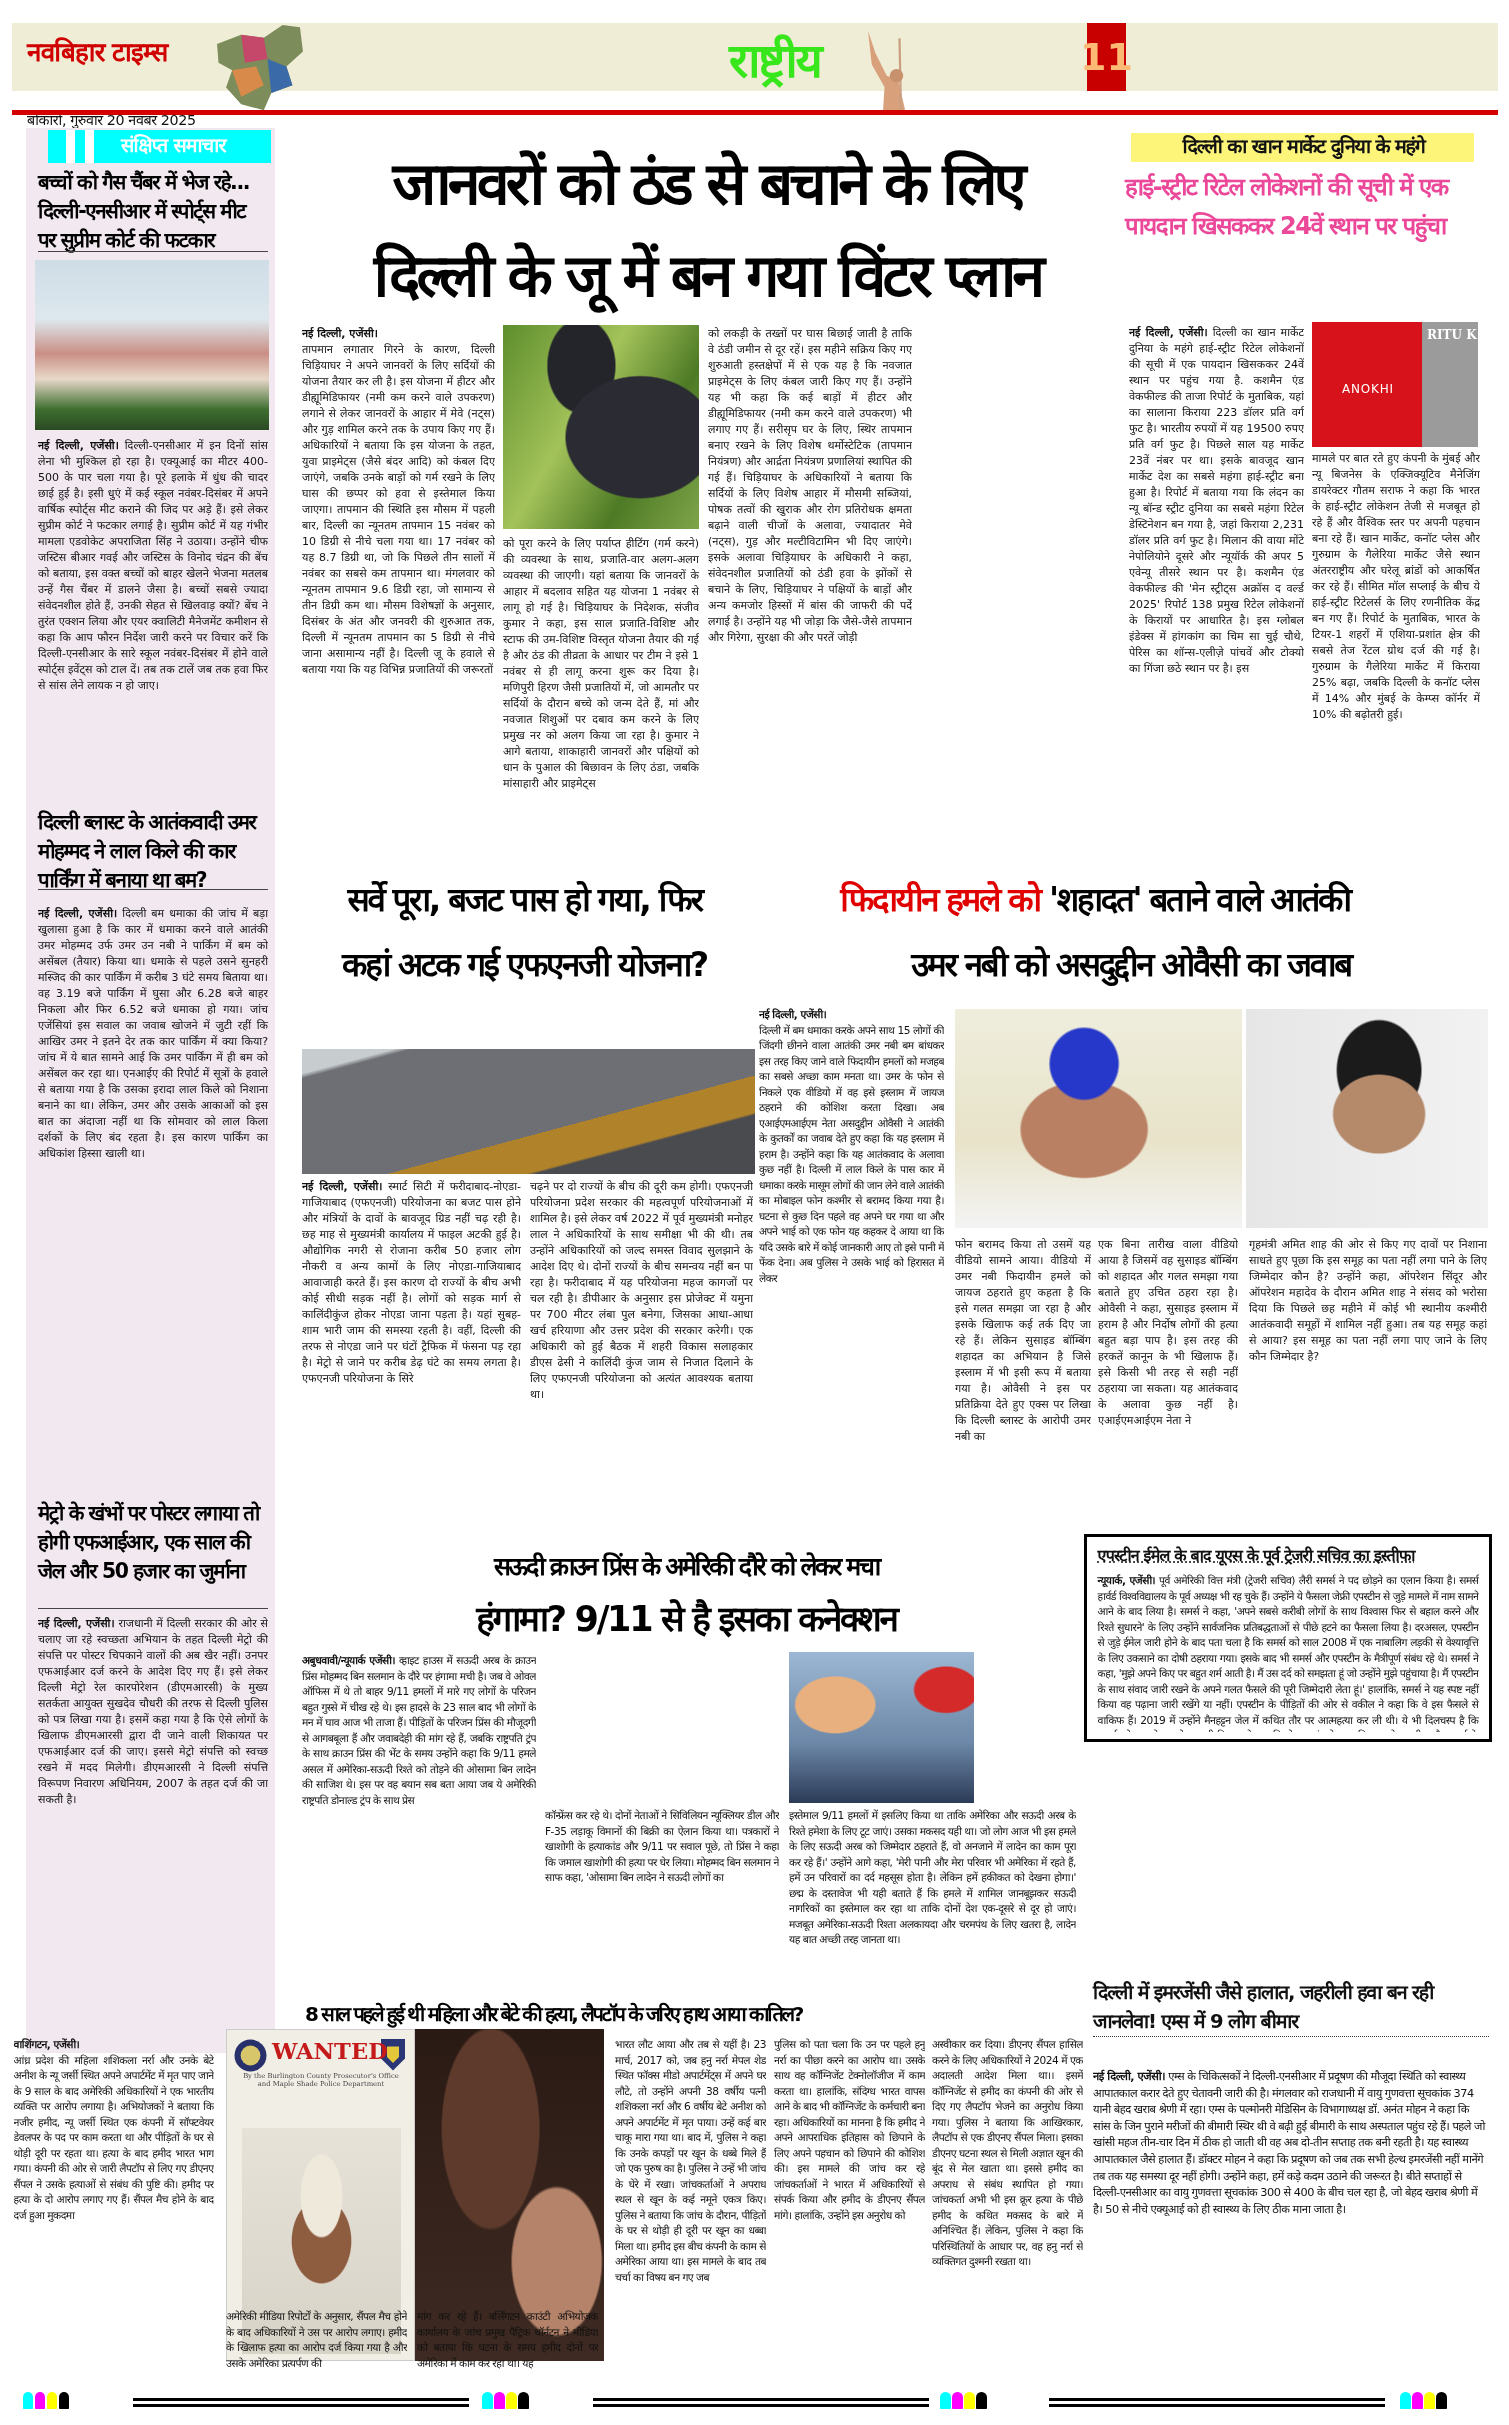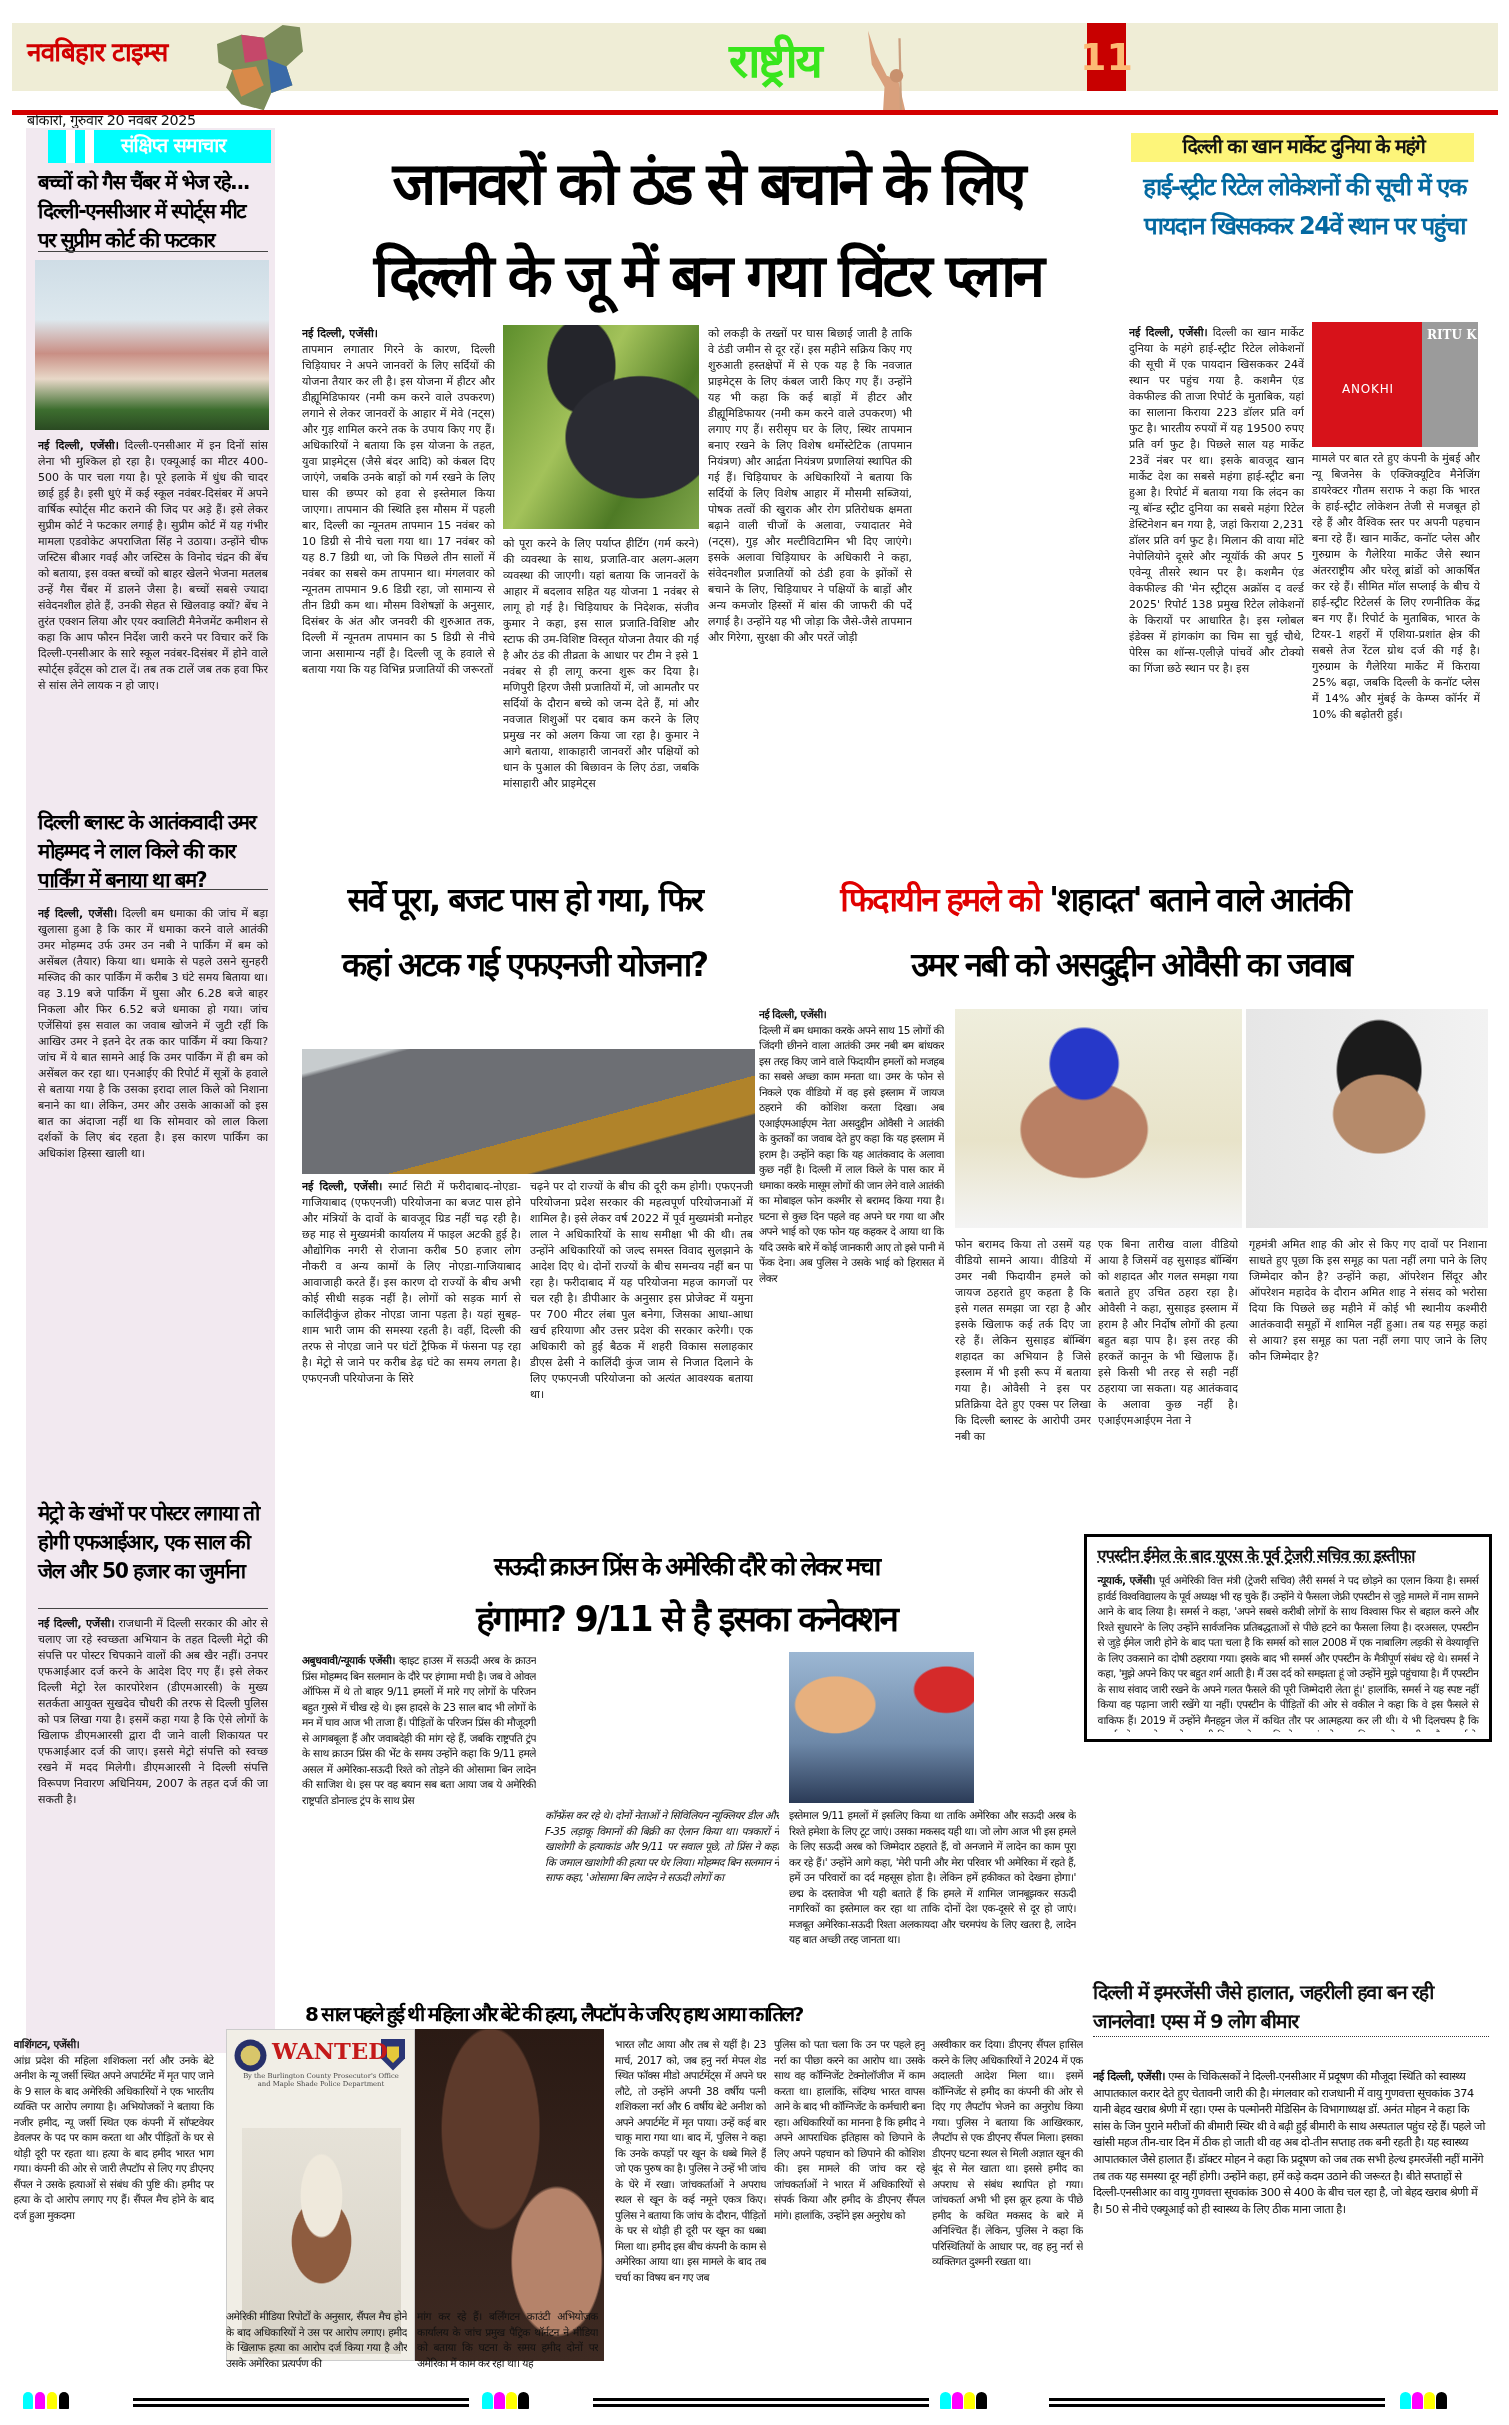--- a/index.html
+++ b/index.html
@@ -16,21 +16,21 @@
   .page-no { left: 1087px; top: 22.6px; width: 39px; height: 68px; background: #c80000; color: #fdba74; font: bold 38px "DejaVu Sans", sans-serif; display: flex; align-items: center; justify-content: center; }
   .map-art { left: 211px; top: 21px; width: 98px; height: 91px; }
   .statue-art { left: 853px; top: 22.6px; width: 75px; height: 89px; }
 
   
   .body-text { font: 11px/16px "DejaVu Sans", sans-serif; text-align: justify; color: #111; overflow: hidden; }
   .body-cond { font: 10.6px/15.5px "DejaVu Sans", sans-serif; letter-spacing: -0.5px; text-align: justify; color: #111; overflow: hidden; }
   .dateline { font-weight: bold; }
   .head-xl { font: bold 59px/72px "DejaVu Sans", sans-serif; letter-spacing: -3.8px; text-align: center; color: #000; }
   .head-l { font: bold 33px/48px "DejaVu Sans", sans-serif; letter-spacing: -2.3px; color: #000; }
-  .head-m { font: bold 26px/35px "DejaVu Sans", sans-serif; letter-spacing: -1.5px; text-align: center; color: #0369a1; }
+  .head-m { font: bold 26px/35px "DejaVu Sans", sans-serif; letter-spacing: -1.5px; text-align: left; color: #ec4899; }
   .head-s { font: bold 20.4px/29px "DejaVu Sans", sans-serif; letter-spacing: -1.4px; color: #000; }
   .red { color: #e00000; }
 
   
   .brief-col { left: 26px; top: 128px; width: 249px; height: 1925px; background: #f2e9f0; }
   .brief-bar { left: 48px; top: 130px; width: 223px; height: 33px; background: #00ffff; }
   .brief-stripe { top: 130px; width: 9px; height: 33px; background: #fff; }
   .brief-label { left: 121px; top: 131px; font: bold 19.6px "DejaVu Sans", sans-serif; color: #fff; letter-spacing: -0.8px; }
   .divider { height: 0.8px; background: #444; }
 
@@ -154,21 +154,21 @@
 <div class="abs body-text" style="left:1098px;top:1237px;width:140px;height:287px;">एक बिना तारीख वाला वीडियो आया है जिसमें वह सुसाइड बॉम्बिंग को शहादत और गलत समझा गया बताते हुए उचित ठहरा रहा है। ओवैसी ने कहा, सुसाइड इस्लाम में हराम है और निर्दोष लोगों की हत्या बहुत बड़ा पाप है। इस तरह की हरकतें कानून के भी खिलाफ हैं। इसे किसी भी तरह से सही नहीं ठहराया जा सकता। यह आतंकवाद के अलावा कुछ नहीं है। एआईएमआईएम नेता ने</div>
 <div class="abs body-text" style="left:1249px;top:1237px;width:238px;height:287px;">गृहमंत्री अमित शाह की ओर से किए गए दावों पर निशाना साधते हुए पूछा कि इस समूह का पता नहीं लगा पाने के लिए जिम्मेदार कौन है? उन्होंने कहा, ऑपरेशन सिंदूर और ऑपरेशन महादेव के दौरान अमित शाह ने संसद को भरोसा दिया कि पिछले छह महीने में कोई भी स्थानीय कश्मीरी आतंकवादी समूहों में शामिल नहीं हुआ। तब यह समूह कहां से आया? इस समूह का पता नहीं लगा पाए जाने के लिए कौन जिम्मेदार है?</div>
 
 <div class="abs head-l" style="left:294px;top:1540px;width:785px;text-align:center;font-size:25px;line-height:53px;">सऊदी क्राउन प्रिंस के अमेरिकी दौरे को लेकर मचा</div>
 <div class="abs head-l" style="left:294px;top:1593px;width:785px;text-align:center;font-size:35px;line-height:53px;">हंगामा? 9/11 से है इसका कनेक्शन</div>
 <div class="abs body-cond" style="left:302px;top:1653px;width:234px;height:362px;">
   <span class="dateline">अबुधवावी/न्यूयार्क एजेंसी।</span>
   <span>व्हाइट हाउस में सऊदी अरब के क्राउन प्रिंस मोहम्मद बिन सलमान के दौरे पर हंगामा मची है। जब वे ओवल ऑफिस में थे तो बाहर 9/11 हमलों में मारे गए लोगों के परिजन बहुत गुस्से में चीख रहे थे। इस हादसे के 23 साल बाद भी लोगों के मन में घाव आज भी ताजा हैं। पीड़ितों के परिजन प्रिंस की मौजूदगी से आगबबूला हैं और जवाबदेही की मांग रहे हैं, जबकि राष्ट्रपति ट्रंप के साथ क्राउन प्रिंस की भेंट के समय उन्होंने कहा कि 9/11 हमले असल में अमेरिका-सऊदी रिश्ते को तोड़ने की ओसामा बिन लादेन की साजिश थे। इस पर वह बयान सब बता आया जब ये अमेरिकी राष्ट्रपति डोनाल्ड ट्रंप के साथ प्रेस</span>
 </div>
 <div class="abs img img-trump"></div>
-<div class="abs body-cond" style="left:545px;top:1808px;width:234px;height:204px;font-style:italic;">कॉन्फ्रेंस कर रहे थे। दोनों नेताओं ने सिविलियन न्यूक्लियर डील और F-35 लड़ाकू विमानों की बिक्री का ऐलान किया था। पत्रकारों ने खाशोगी के हत्याकांड और 9/11 पर सवाल पूछे, तो प्रिंस ने कहा कि जमाल खाशोगी की हत्या पर घेर लिया। मोहम्मद बिन सलमान ने साफ कहा, 'ओसामा बिन लादेन ने सऊदी लोगों का</div>
+<div class="abs body-cond" style="left:545px;top:1808px;width:234px;height:204px;">कॉन्फ्रेंस कर रहे थे। दोनों नेताओं ने सिविलियन न्यूक्लियर डील और F-35 लड़ाकू विमानों की बिक्री का ऐलान किया था। पत्रकारों ने खाशोगी के हत्याकांड और 9/11 पर सवाल पूछे, तो प्रिंस ने कहा कि जमाल खाशोगी की हत्या पर घेर लिया। मोहम्मद बिन सलमान ने साफ कहा, 'ओसामा बिन लादेन ने सऊदी लोगों का</div>
 <div class="abs body-cond" style="left:789px;top:1653px;width:283px;height:362px;padding-left:193px;"></div>
 <div class="abs body-cond" style="left:981px;top:1653px;width:94px;height:151px;"></div>
 <div class="abs body-cond" style="left:789px;top:1808px;width:287px;height:208px;">इस्तेमाल 9/11 हमलों में इसलिए किया था ताकि अमेरिका और सऊदी अरब के रिश्ते हमेशा के लिए टूट जाएं। उसका मकसद यही था। जो लोग आज भी इस हमले के लिए सऊदी अरब को जिम्मेदार ठहराते हैं, वो अनजाने में लादेन का काम पूरा कर रहे हैं।' उन्होंने आगे कहा, 'मेरी पानी और मेरा परिवार भी अमेरिका में रहते हैं, हमें उन परिवारों का दर्द महसूस होता है। लेकिन हमें हकीकत को देखना होगा।' छद्म के दस्तावेज भी यही बताते हैं कि हमले में शामिल जानबूझकर सऊदी नागरिकों का इस्तेमाल कर रहा था ताकि दोनों देश एक-दूसरे से दूर हो जाएं। मजबूत अमेरिका-सऊदी रिश्ता अलकायदा और चरमपंथ के लिए खतरा है, लादेन यह बात अच्छी तरह जानता था।</div>
 
 <div class="abs box-epstein">
   <div class="box-head" style="padding:7.5px 10.6px 3px;">एपस्टीन ईमेल के बाद यूएस के पूर्व ट्रेजरी सचिव का इस्तीफा</div>
   <div class="body-cond" style="padding:3px 10.6px;height:162px;">
     <span class="dateline">न्यूयार्क, एजेंसी।</span>
     <span>पूर्व अमेरिकी वित्त मंत्री (ट्रेजरी सचिव) लैरी समर्स ने पद छोड़ने का एलान किया है। समर्स हार्वर्ड विश्वविद्यालय के पूर्व अध्यक्ष भी रह चुके हैं। उन्होंने ये फैसला जेफ्री एपस्टीन से जुड़े मामले में नाम सामने आने के बाद लिया है। समर्स ने कहा, 'अपने सबसे करीबी लोगों के साथ विश्वास फिर से बहाल करने और रिश्ते सुधारने' के लिए उन्होंने सार्वजनिक प्रतिबद्धताओं से पीछे हटने का फैसला लिया है। दरअसल, एपस्टीन से जुड़े ईमेल जारी होने के बाद पता चला है कि समर्स को साल 2008 में एक नाबालिग लड़की से वेश्यावृत्ति के लिए उकसाने का दोषी ठहराया गया। इसके बाद भी समर्स और एपस्टीन के मैत्रीपूर्ण संबंध रहे थे। समर्स ने कहा, 'मुझे अपने किए पर बहुत शर्म आती है। मैं उस दर्द को समझता हूं जो उन्होंने मुझे पहुंचाया है। मैं एपस्टीन के साथ संवाद जारी रखने के अपने गलत फैसले की पूरी जिम्मेदारी लेता हूं।' हालांकि, समर्स ने यह स्पष्ट नहीं किया वह पढ़ाना जारी रखेंगे या नहीं। एपस्टीन के पीड़ितों की ओर से वकील ने कहा कि वे इस फैसले से वाकिफ हैं। 2019 में उन्होंने मैनहट्टन जेल में कथित तौर पर आत्महत्या कर ली थी। ये भी दिलचस्प है कि समर्स को इस घोषणा से कुछ ही दिन पहले राष्ट्रपति डोनाल्ड ट्रंप ने न्याय विभाग को एपस्टीन और समर्स के संबंधों की जांच करने के लिए कहा है।</span>
   </div>

